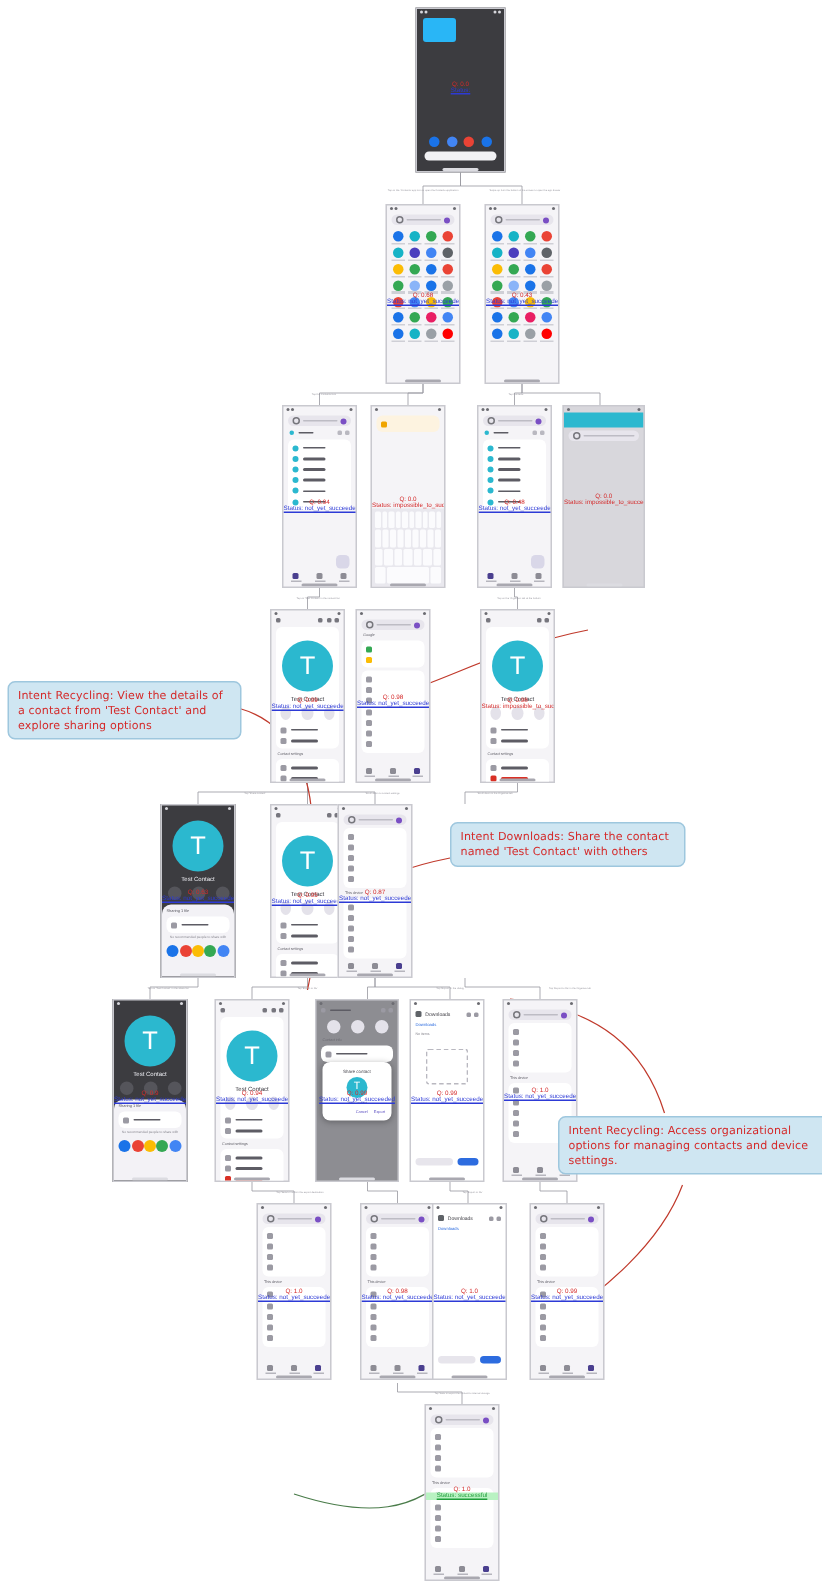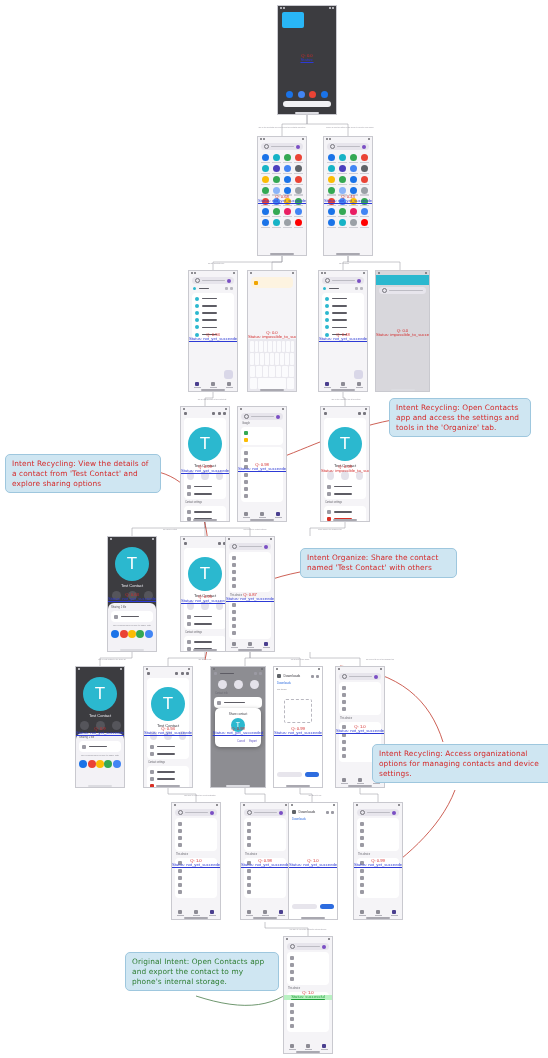--- a/index.html
+++ b/index.html
@@ -1668,23 +1668,21 @@
   <div class="elabel" style="left:200px;top:795px;">
       <span class="k">Tap Save to confirm the export destination</span>
     </div>
   <div class="elabel" style="left:315px;top:795px;">
       <span class="k">Tap 'Export to file'</span>
     </div>
   <div class="elabel" style="left:308px;top:929px;">
       <span class="k">Tap Save to export the contact to internal storage</span>
     </div>
 
-  <div class="callout" style="left:389px;top:398px;width:128px;">Intent Recycling: Open Contacts app and access the settings and tools in the 'Organize' tab.</div>
 
   <div class="callout" style="left:5px;top:454px;width:142px;">Intent Recycling: View the details of a contact from 'Test Contact' and explore sharing options</div>
 
-  <div class="callout" style="left:300px;top:548px;width:143px;">Intent Organize: Share the contact named 'Test Contact' with others</div>
+  <div class="callout" style="left:300px;top:548px;width:143px;">Intent Downloads: Share the contact named 'Test Contact' with others</div>
 
   <div class="callout" style="left:372px;top:744px;width:168px;">Intent Recycling: Access organizational options for managing contacts and device settings.</div>
 
-  <div class="callout green" style="left:125px;top:952px;width:140px;">Original Intent: Open Contacts app and export the contact to my phone's internal storage.</div>
 
 </div>
 
 </body></html>

